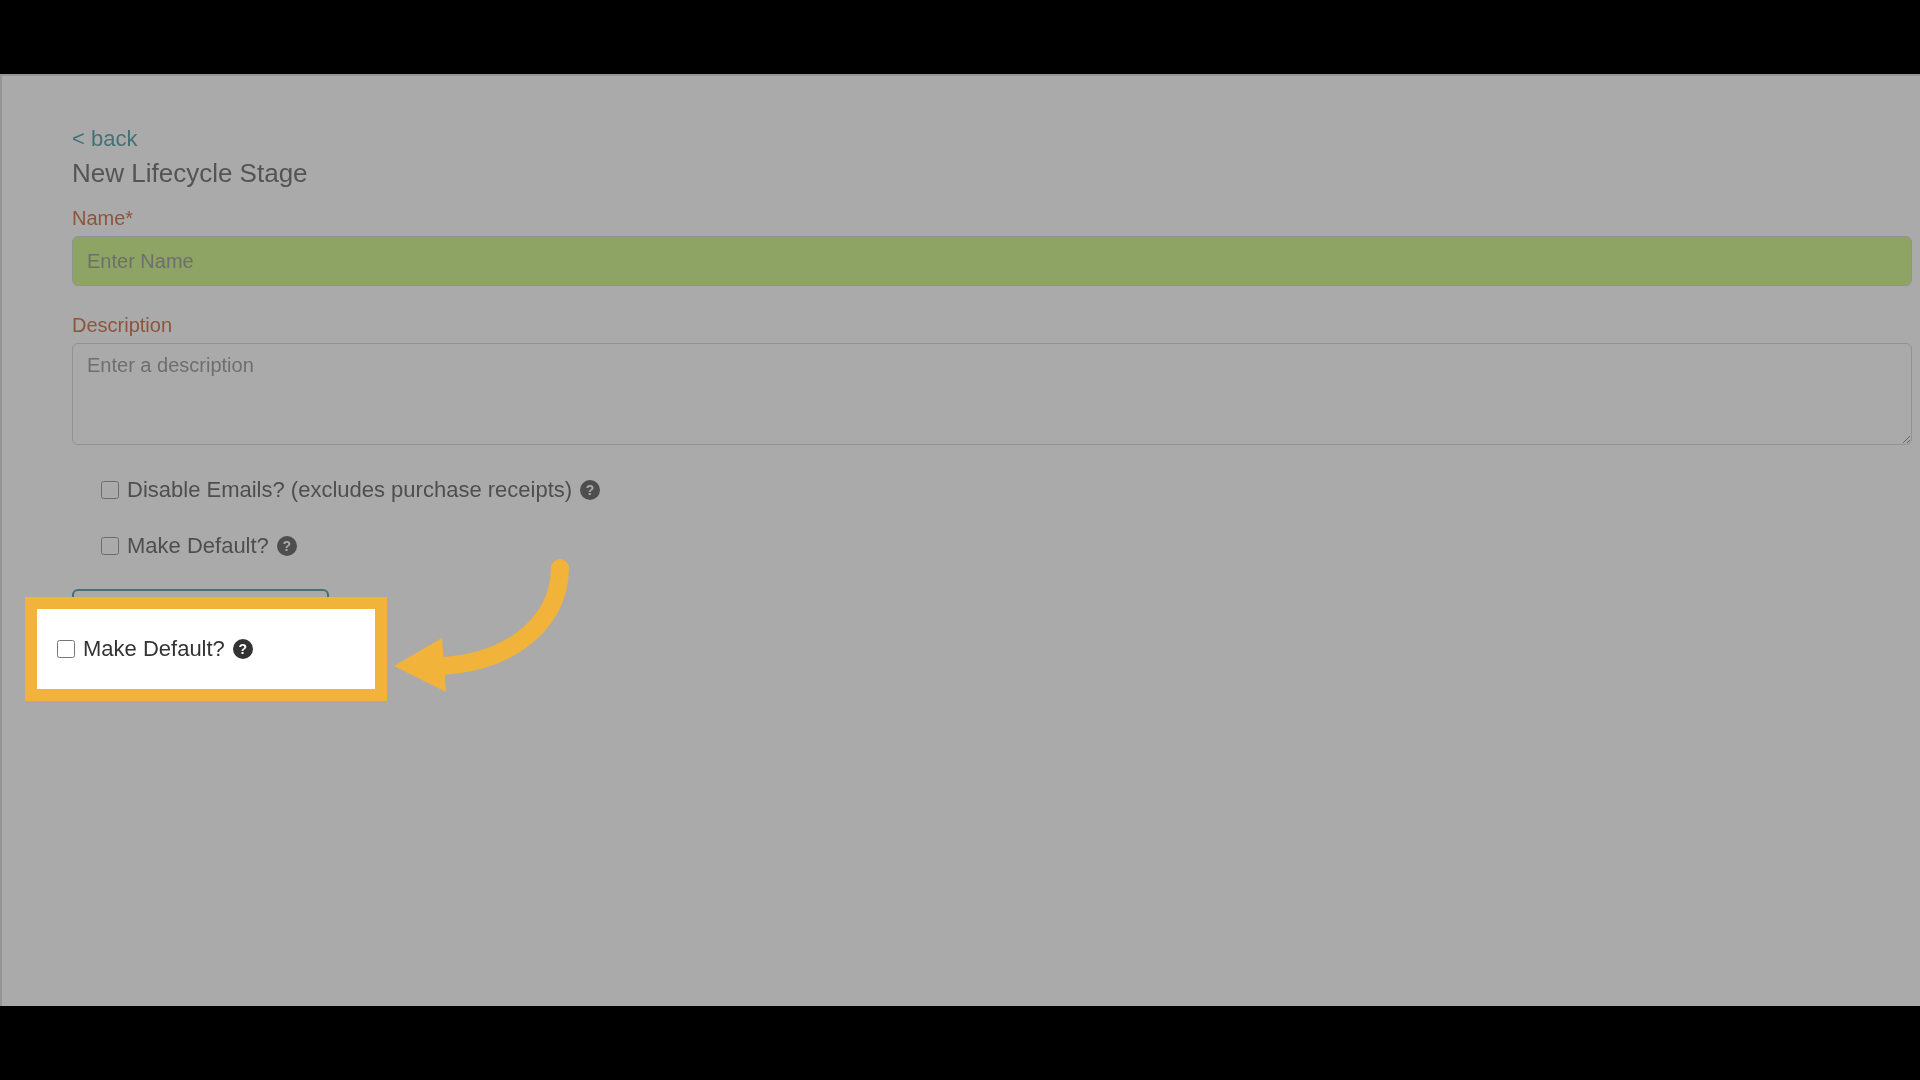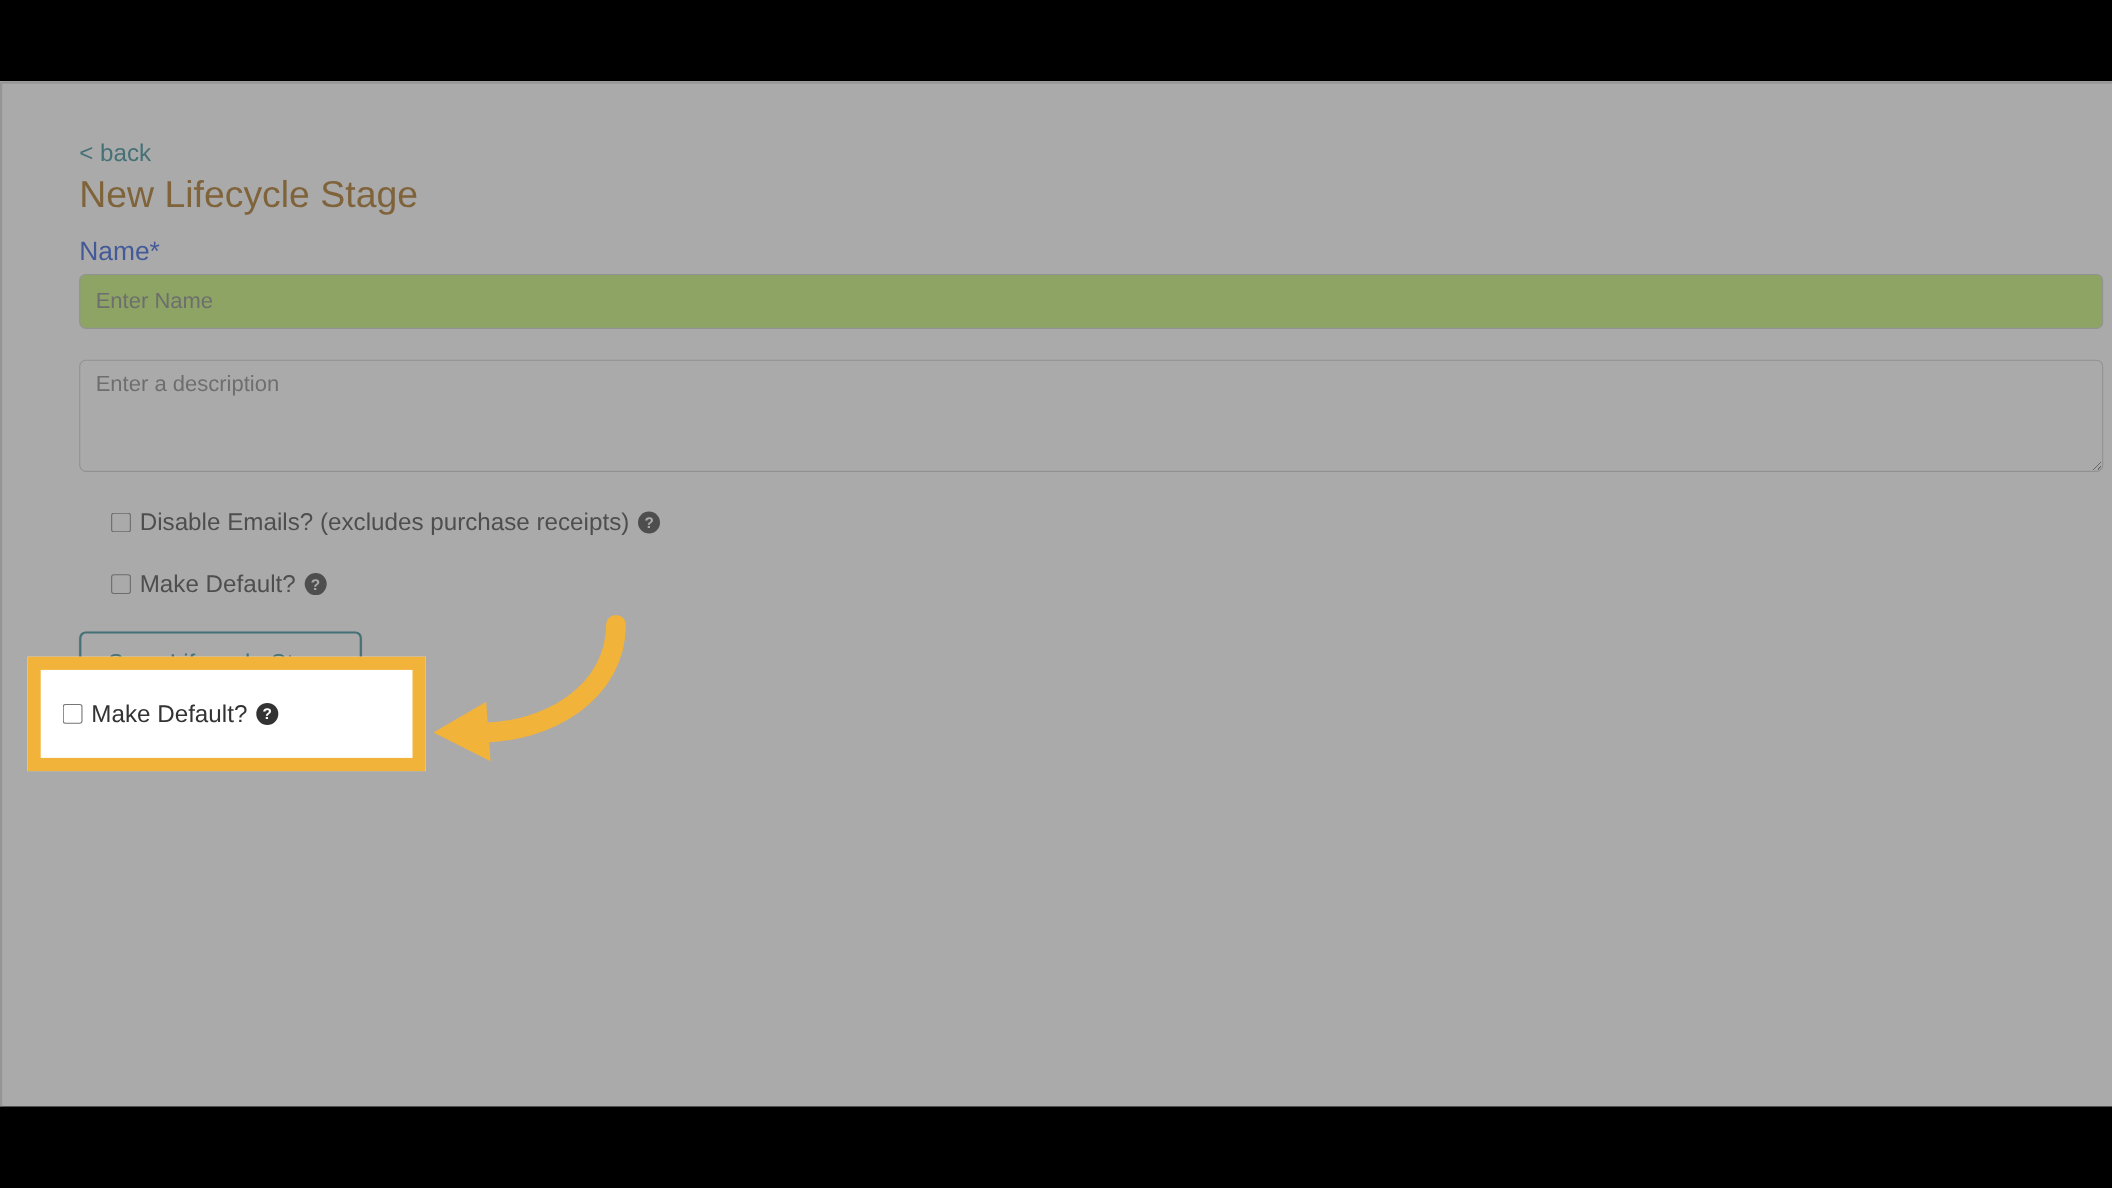--- a/index.html
+++ b/index.html
@@ -26,29 +26,29 @@
 
   .back-link {
     color: #1f7f8b;
     font-size: 22px;
     text-decoration: none;
     display: inline-block;
     margin-bottom: 6px;
   }
 
   .page-title {
-    font-size: 34px;
+    font-size: 26px;
     font-weight: 400;
-    color: #a16207;
+    color: #404040;
     margin-bottom: 18px;
   }
 
   .field-label {
-    font-size: 24px;
-    color: #1d4ed8;
+    font-size: 20px;
+    color: #c2410c;
     margin-bottom: 6px;
     display: block;
   }
 
   .text-input {
     width: 1840px;
     height: 50px;
     border: 1px solid #c9c9c9;
     border-radius: 6px;
     padding: 0 14px;
@@ -153,20 +153,21 @@
 <div class="stage">
   <div class="content">
 
     <a href="#" class="back-link">&lt; back</a>
 
     <h1 class="page-title">New Lifecycle Stage</h1>
 
     <label class="field-label">Name*</label>
     <input class="text-input" type="text" placeholder="Enter Name" style="">
 
+    <label class="field-label">Description</label>
     <textarea class="textarea-input" placeholder="Enter a description" style=""></textarea>
 
     <div class="checkbox-row">
       <input type="checkbox" style="">
       <span>Disable Emails? (excludes purchase receipts)</span>
       <span class="help-icon">?</span>
     </div>
 
     <div class="checkbox-row">
       <input type="checkbox" style="">

